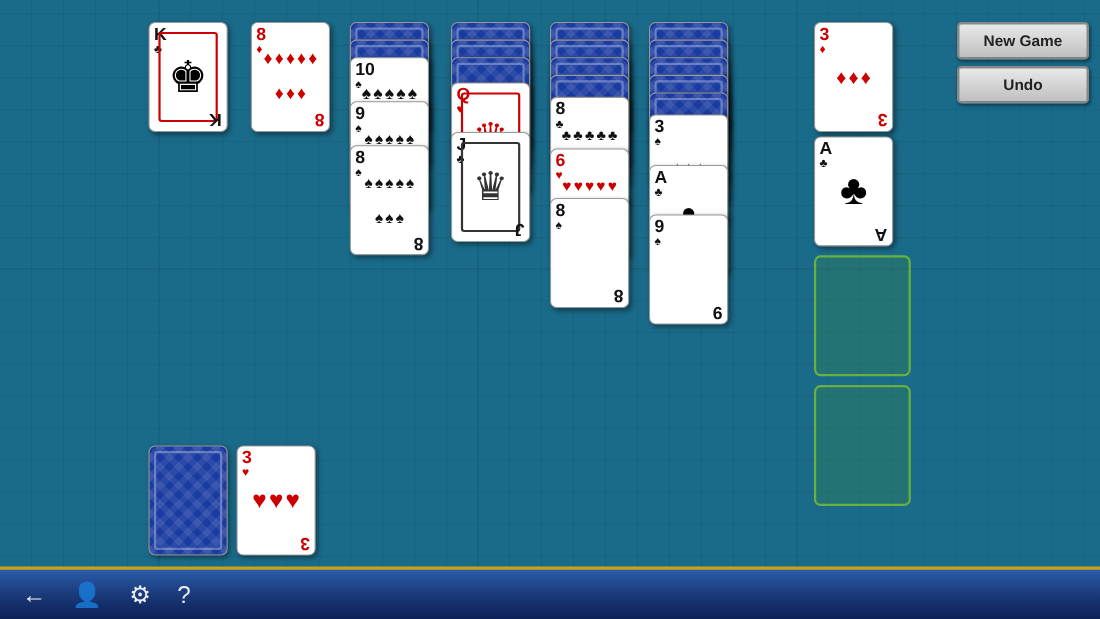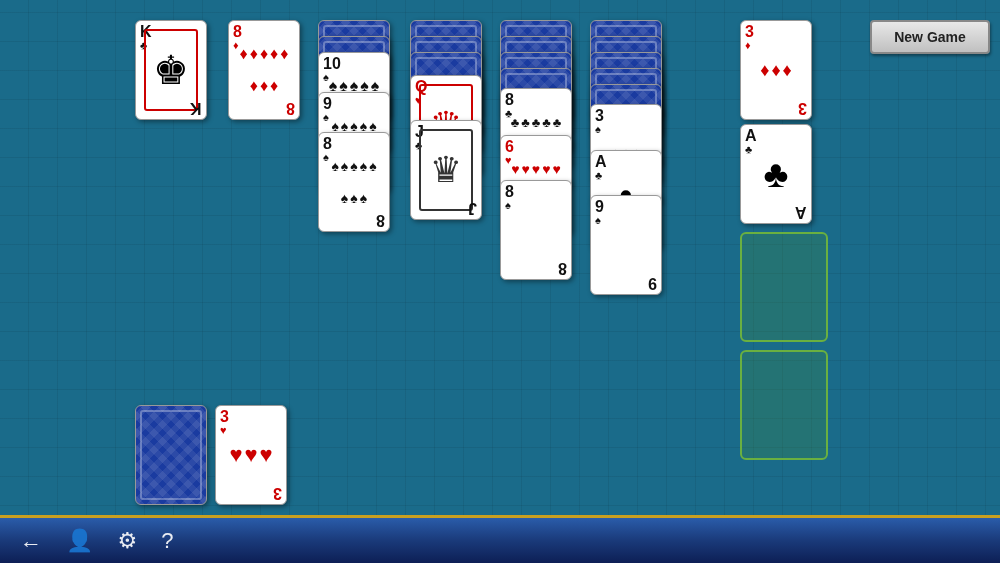--- a/index.html
+++ b/index.html
@@ -431,20 +431,21 @@
       <span class="pip red" style="font-size:22px;">♥</span>
       <span class="pip red" style="font-size:22px;">♥</span>
       <span class="pip red" style="font-size:22px;">♥</span>
     </div>
     <span class="card-rank-bottom red">3</span>
   </div>
 </div>
 
 <div class="right-panel">
   <button class="game-button">New Game</button>
+  <button class="game-button">Undo</button>
 </div>
 
 <div class="toolbar">
   <span class="toolbar-icon">←</span>
   <span class="toolbar-icon">👤</span>
   <span class="toolbar-icon">⚙</span>
   <span class="toolbar-icon">?</span>
 </div>
 
 </body></html>

